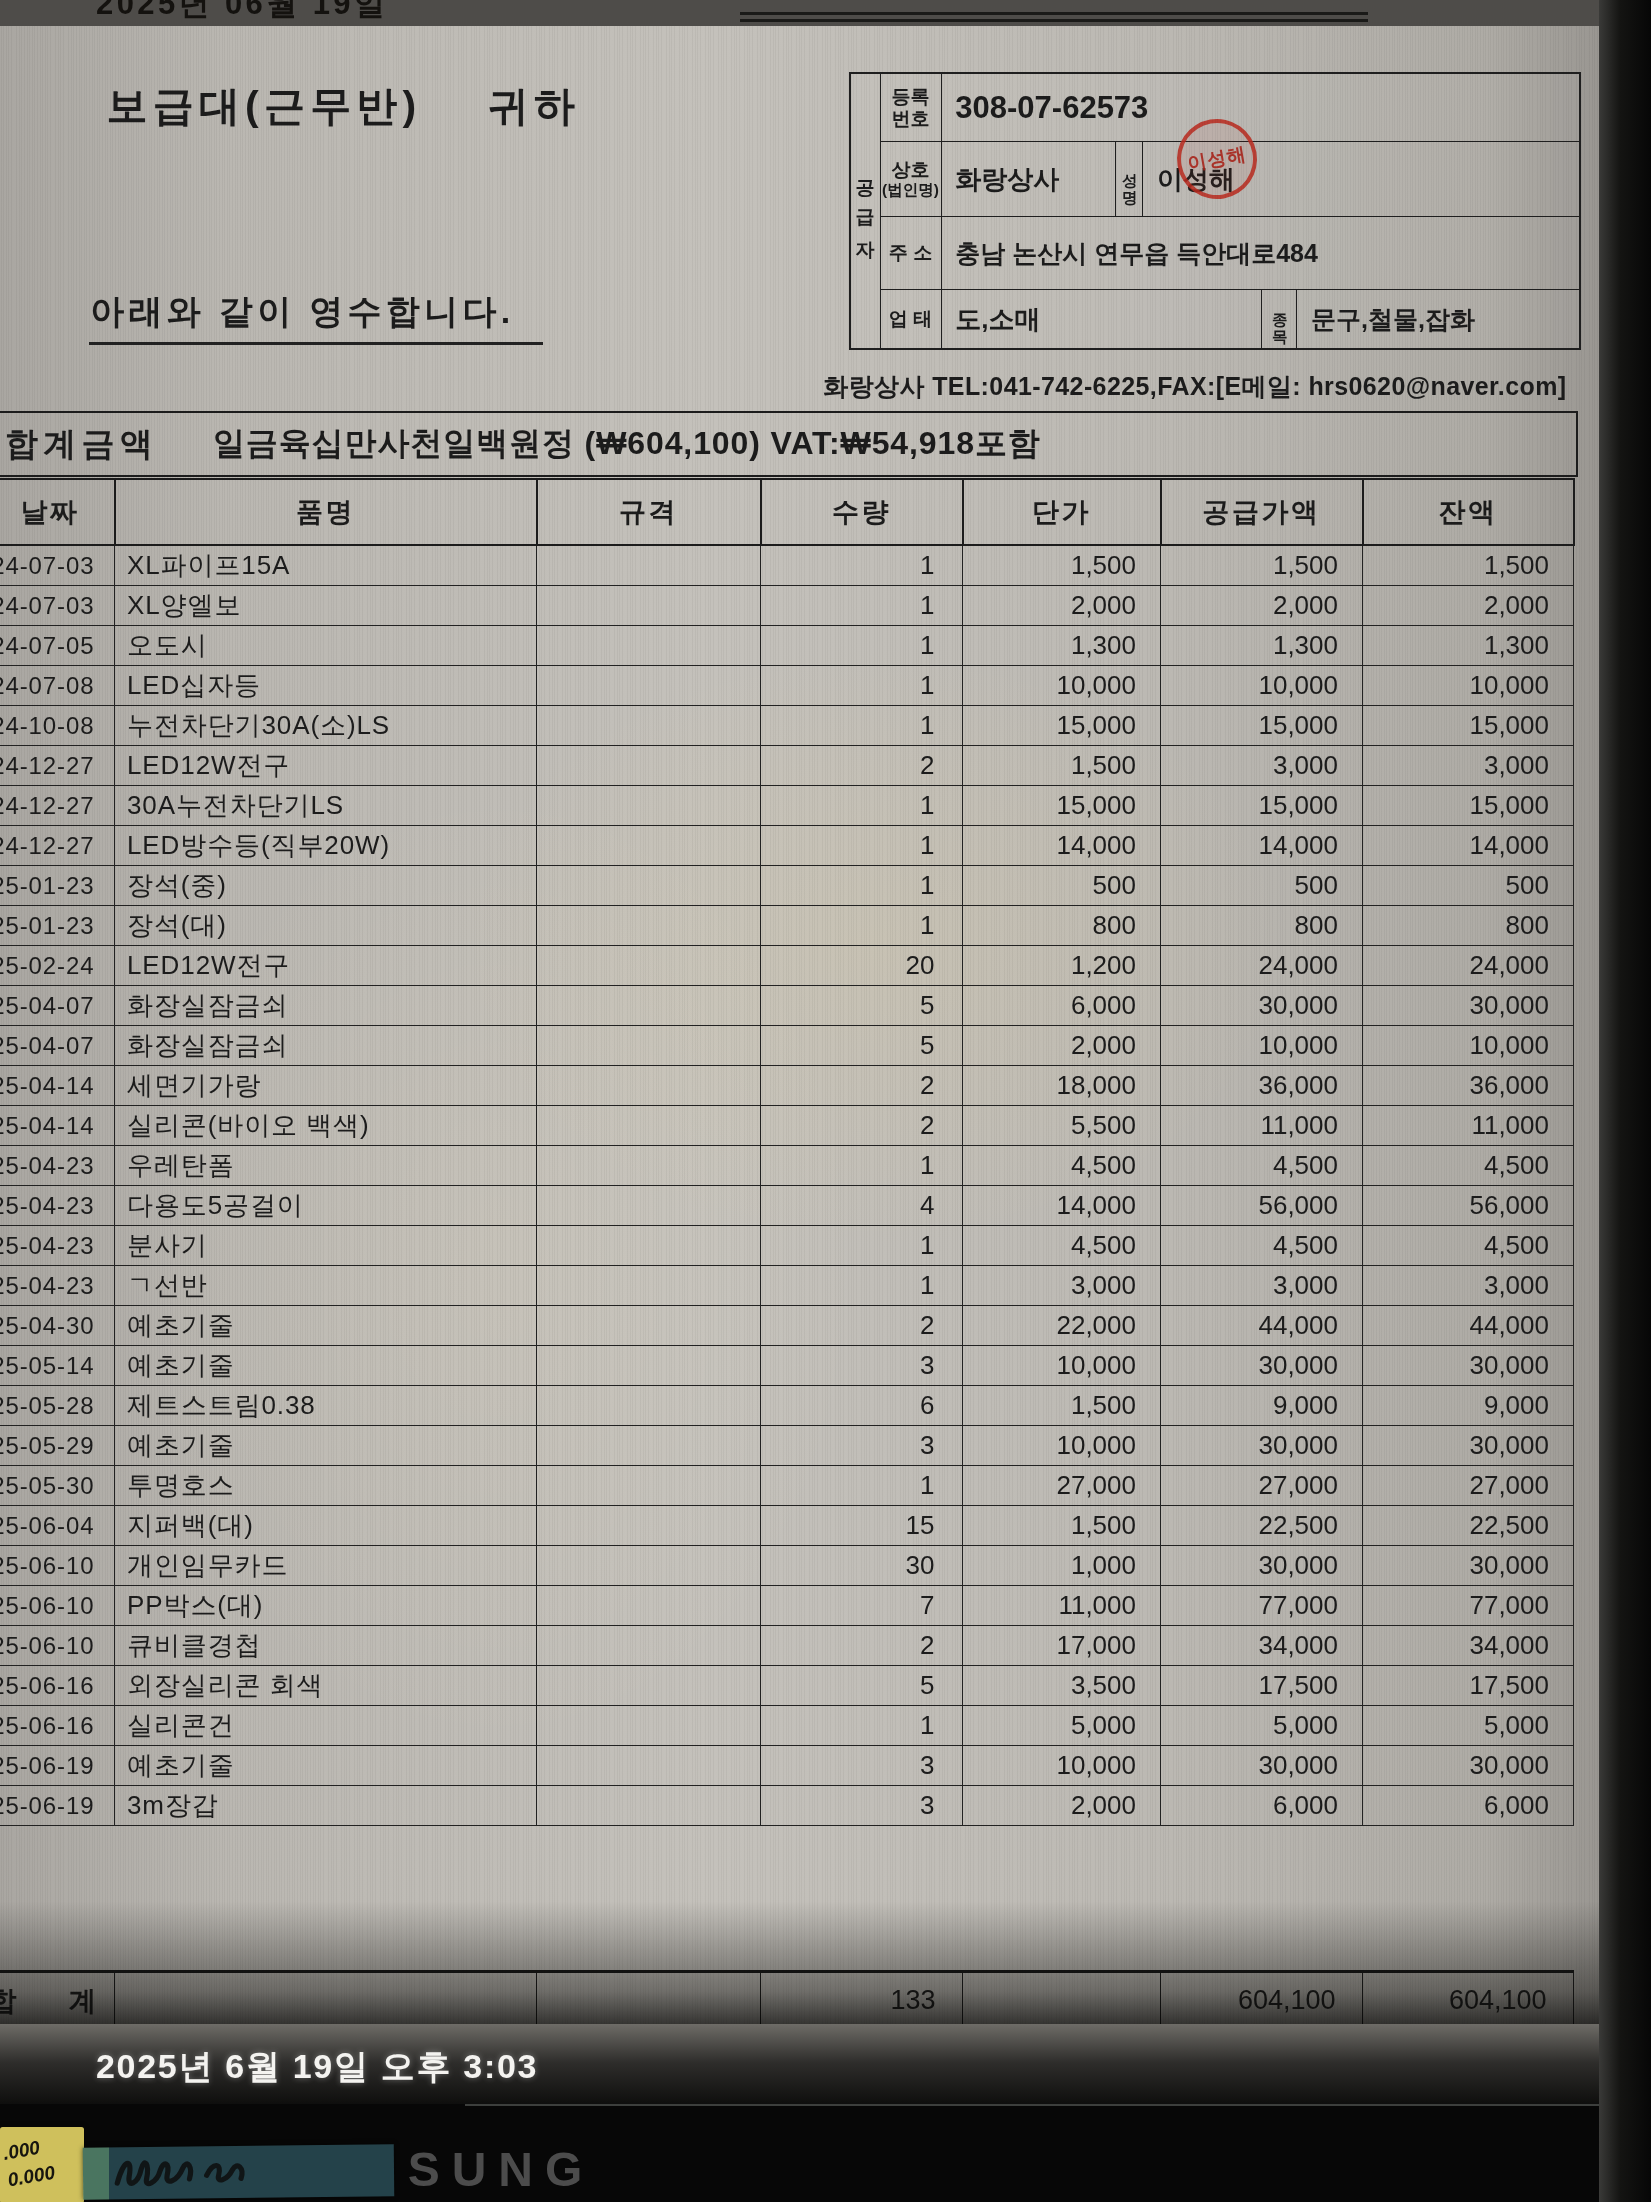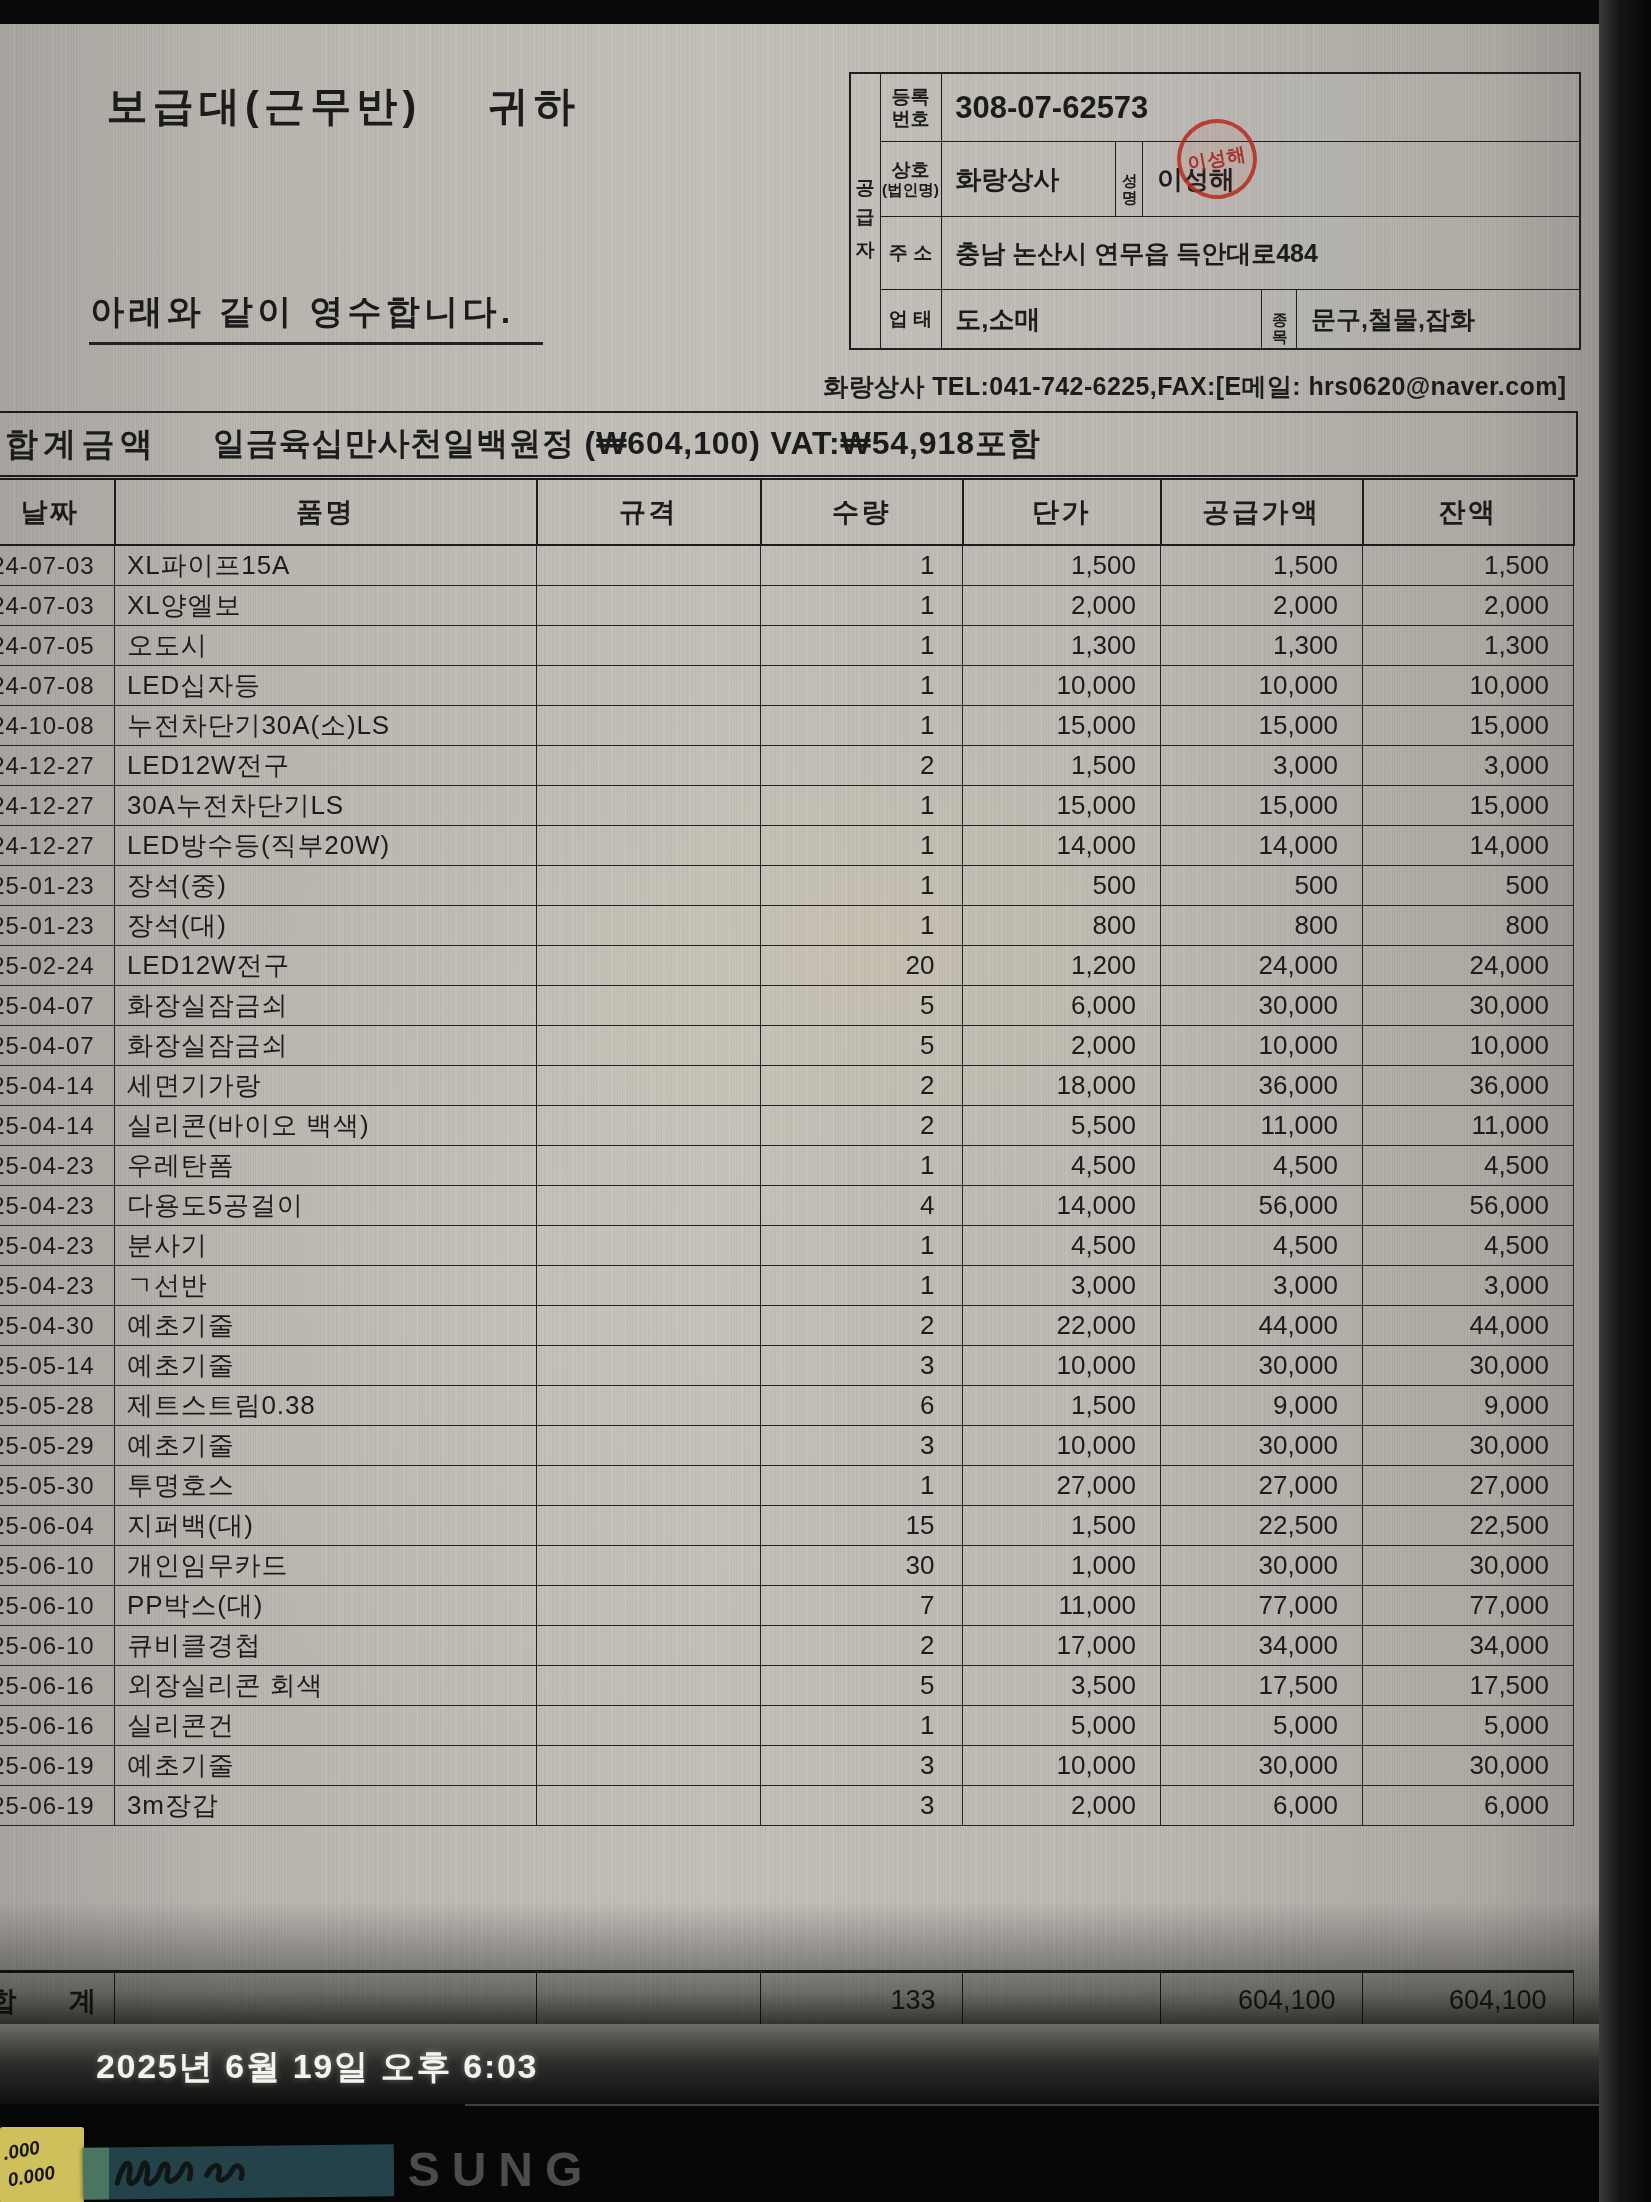--- a/index.html
+++ b/index.html
@@ -91,20 +91,25 @@
               margin:6.9px 0 0 5.2px;line-height:1.4;white-space:pre;}
   .strip{position:absolute;left:83px;top:2146px;width:311px;height:52px;z-index:6;transform:rotate(-.6deg);
          background:linear-gradient(90deg,#4a7560 0 26px,#24424a 26px);box-shadow:0 0 5.2px rgba(0,0,0,.6);}
   .strip svg{position:absolute;left:29px;top:3.4px;}
 </style>
 </head>
 <body>
 
 <div class="photo">
 
+  <div class="top-strip">
+    <div class="top-cut-text">2025년 06월 19일</div>
+    <div class="top-dline" style="top:12px"></div>
+    <div class="top-dline" style="top:19px"></div>
+  </div>
 
   <div class="paper">
 
     <div class="doc-title">보급대(근무반)    귀하</div>
     <div class="statement">아래와 같이 영수합니다.</div>
 
     <div class="supplier-box">
       <div class="sb-side">
         <span class="vstack">공급자</span>
       </div>
@@ -484,21 +489,21 @@
         <td class="c4"></td>
         <td class="c5">604,100</td>
         <td class="c6">604,100</td>
       </tr>
     </tbody>
       </table>
 
   </div>
 
   <div class="bottom-fade"></div>
-  <div class="timestamp">2025년 6월 19일 오후 6:03</div>
+  <div class="timestamp">2025년 6월 19일 오후 3:03</div>
 
   <div class="bottom-bezel">
     <div class="bezel-gloss"></div>
     <div class="brand">SAMSUNG</div>
   </div>
 
   <div class="sticky">
     <div class="hw"><span>.000</span><br><span>0.000</span></div>
   </div>
   <div class="strip">

